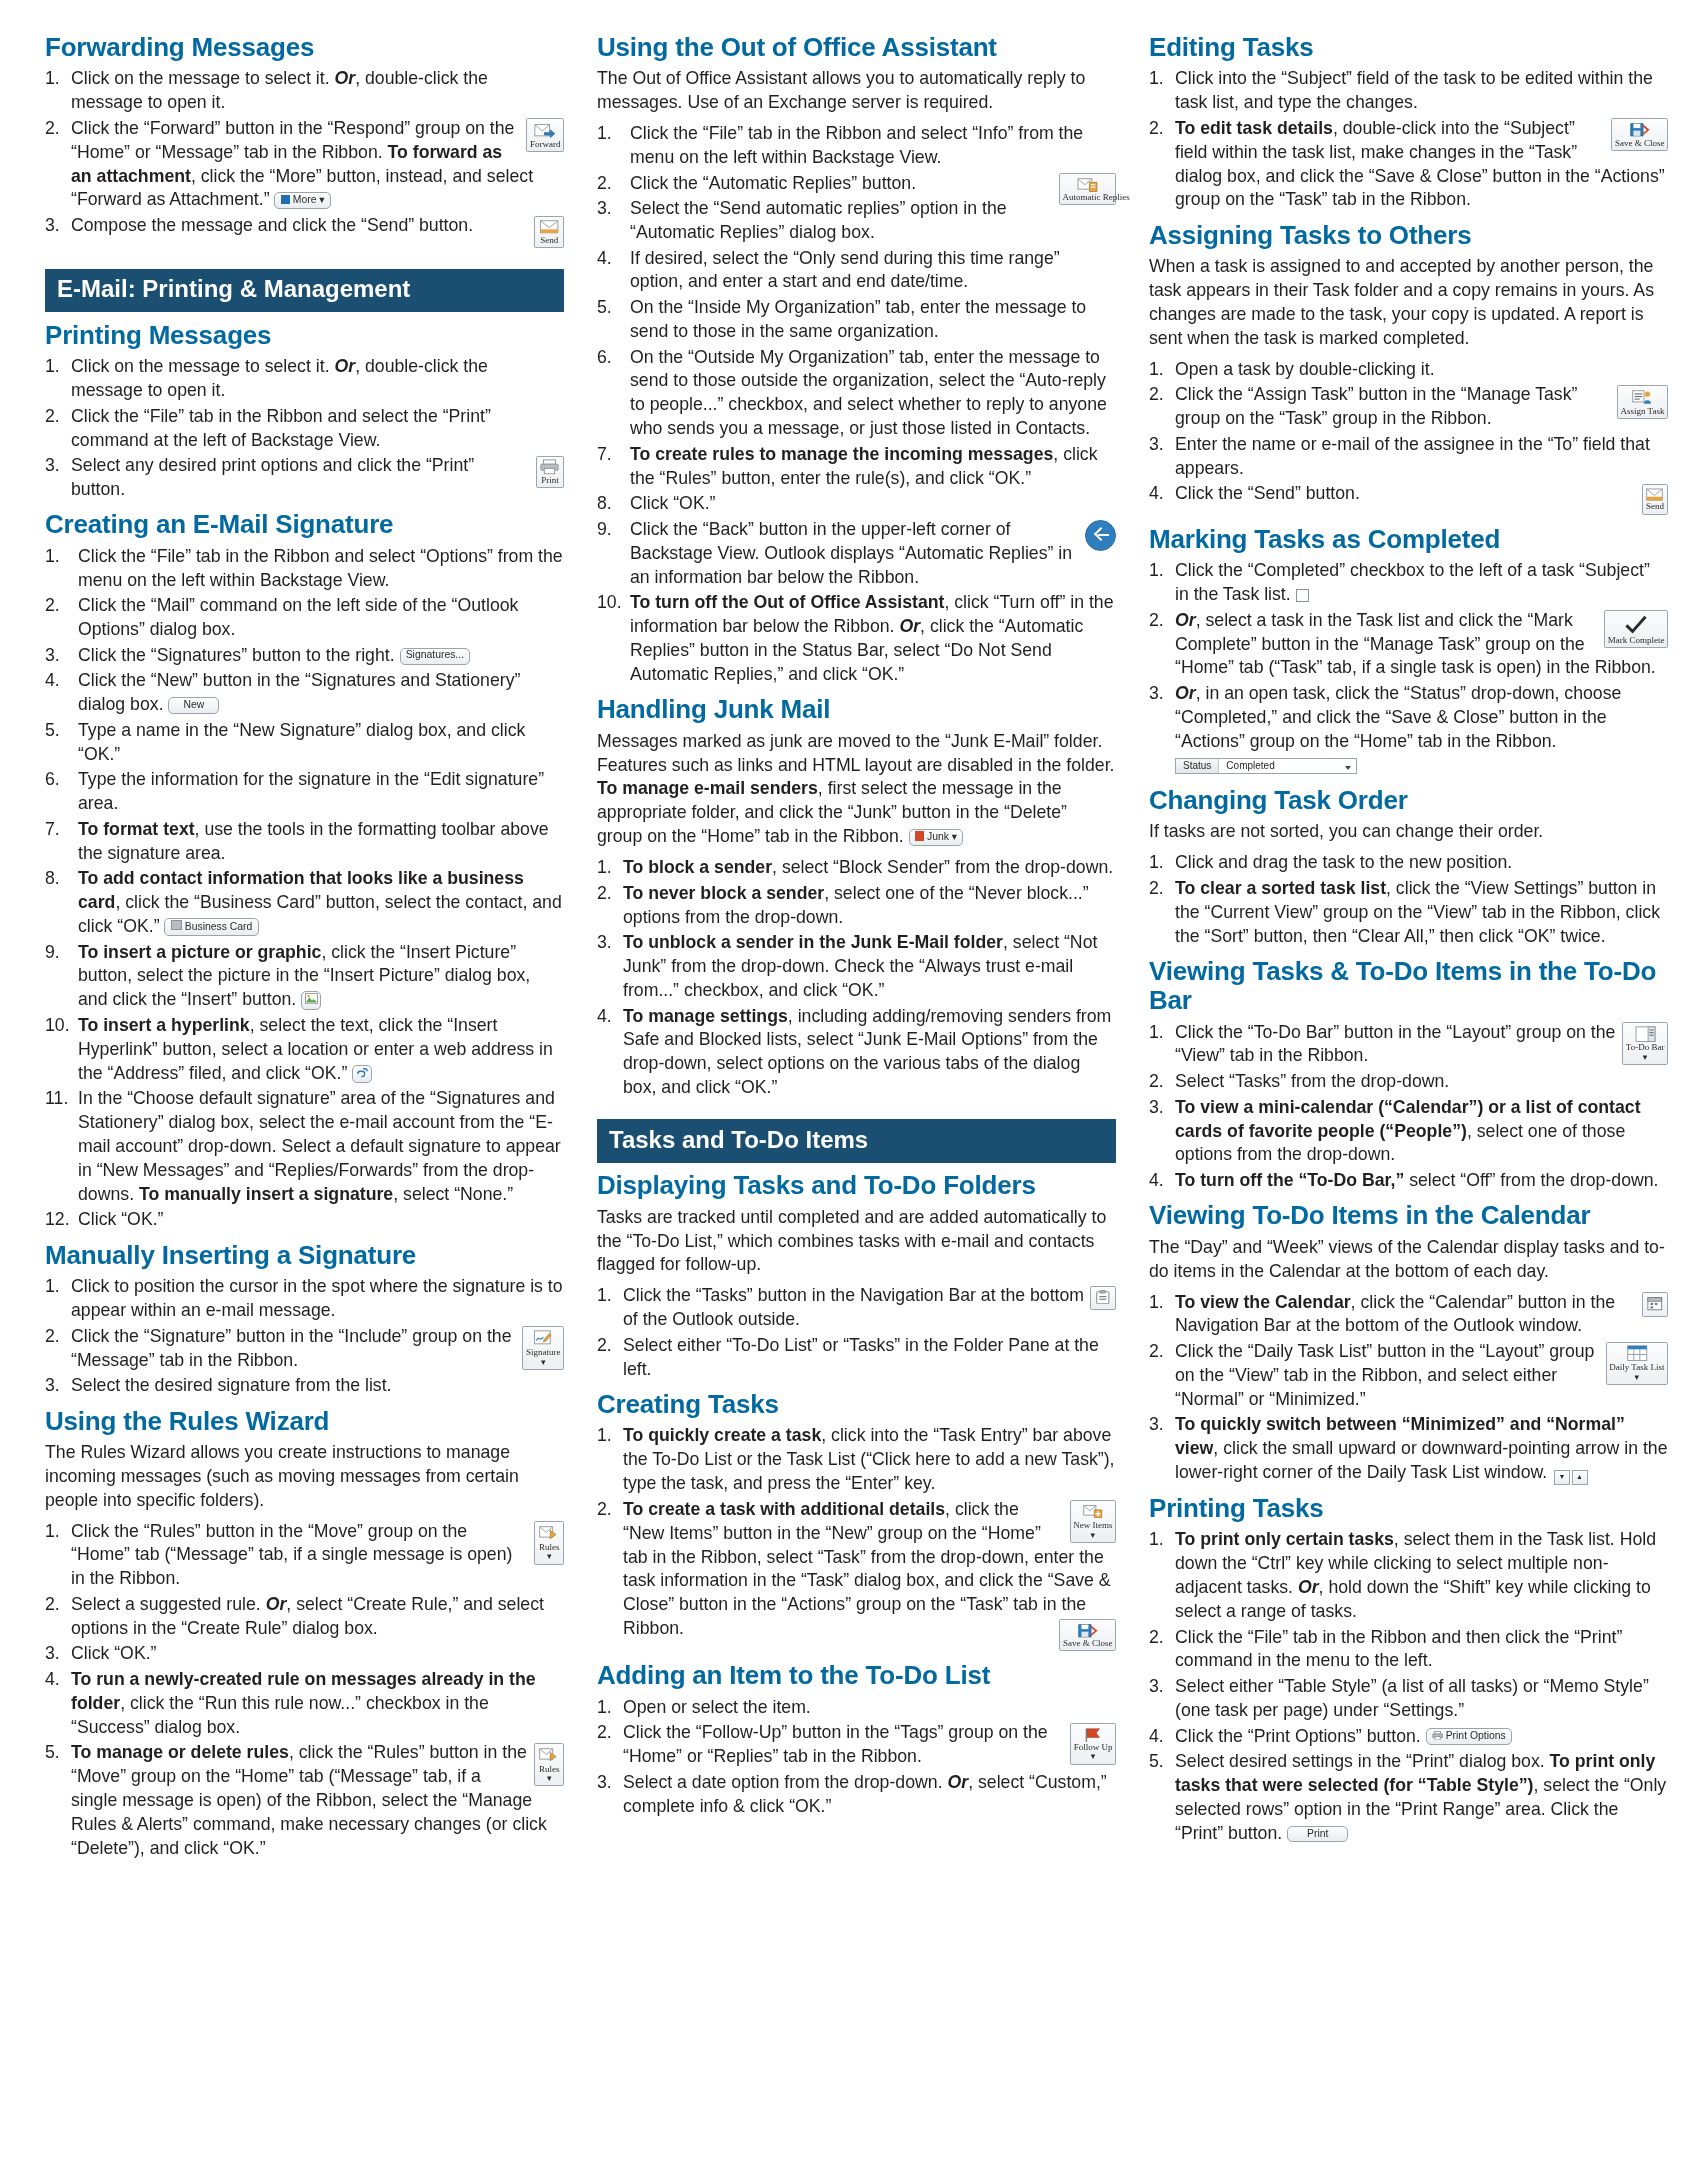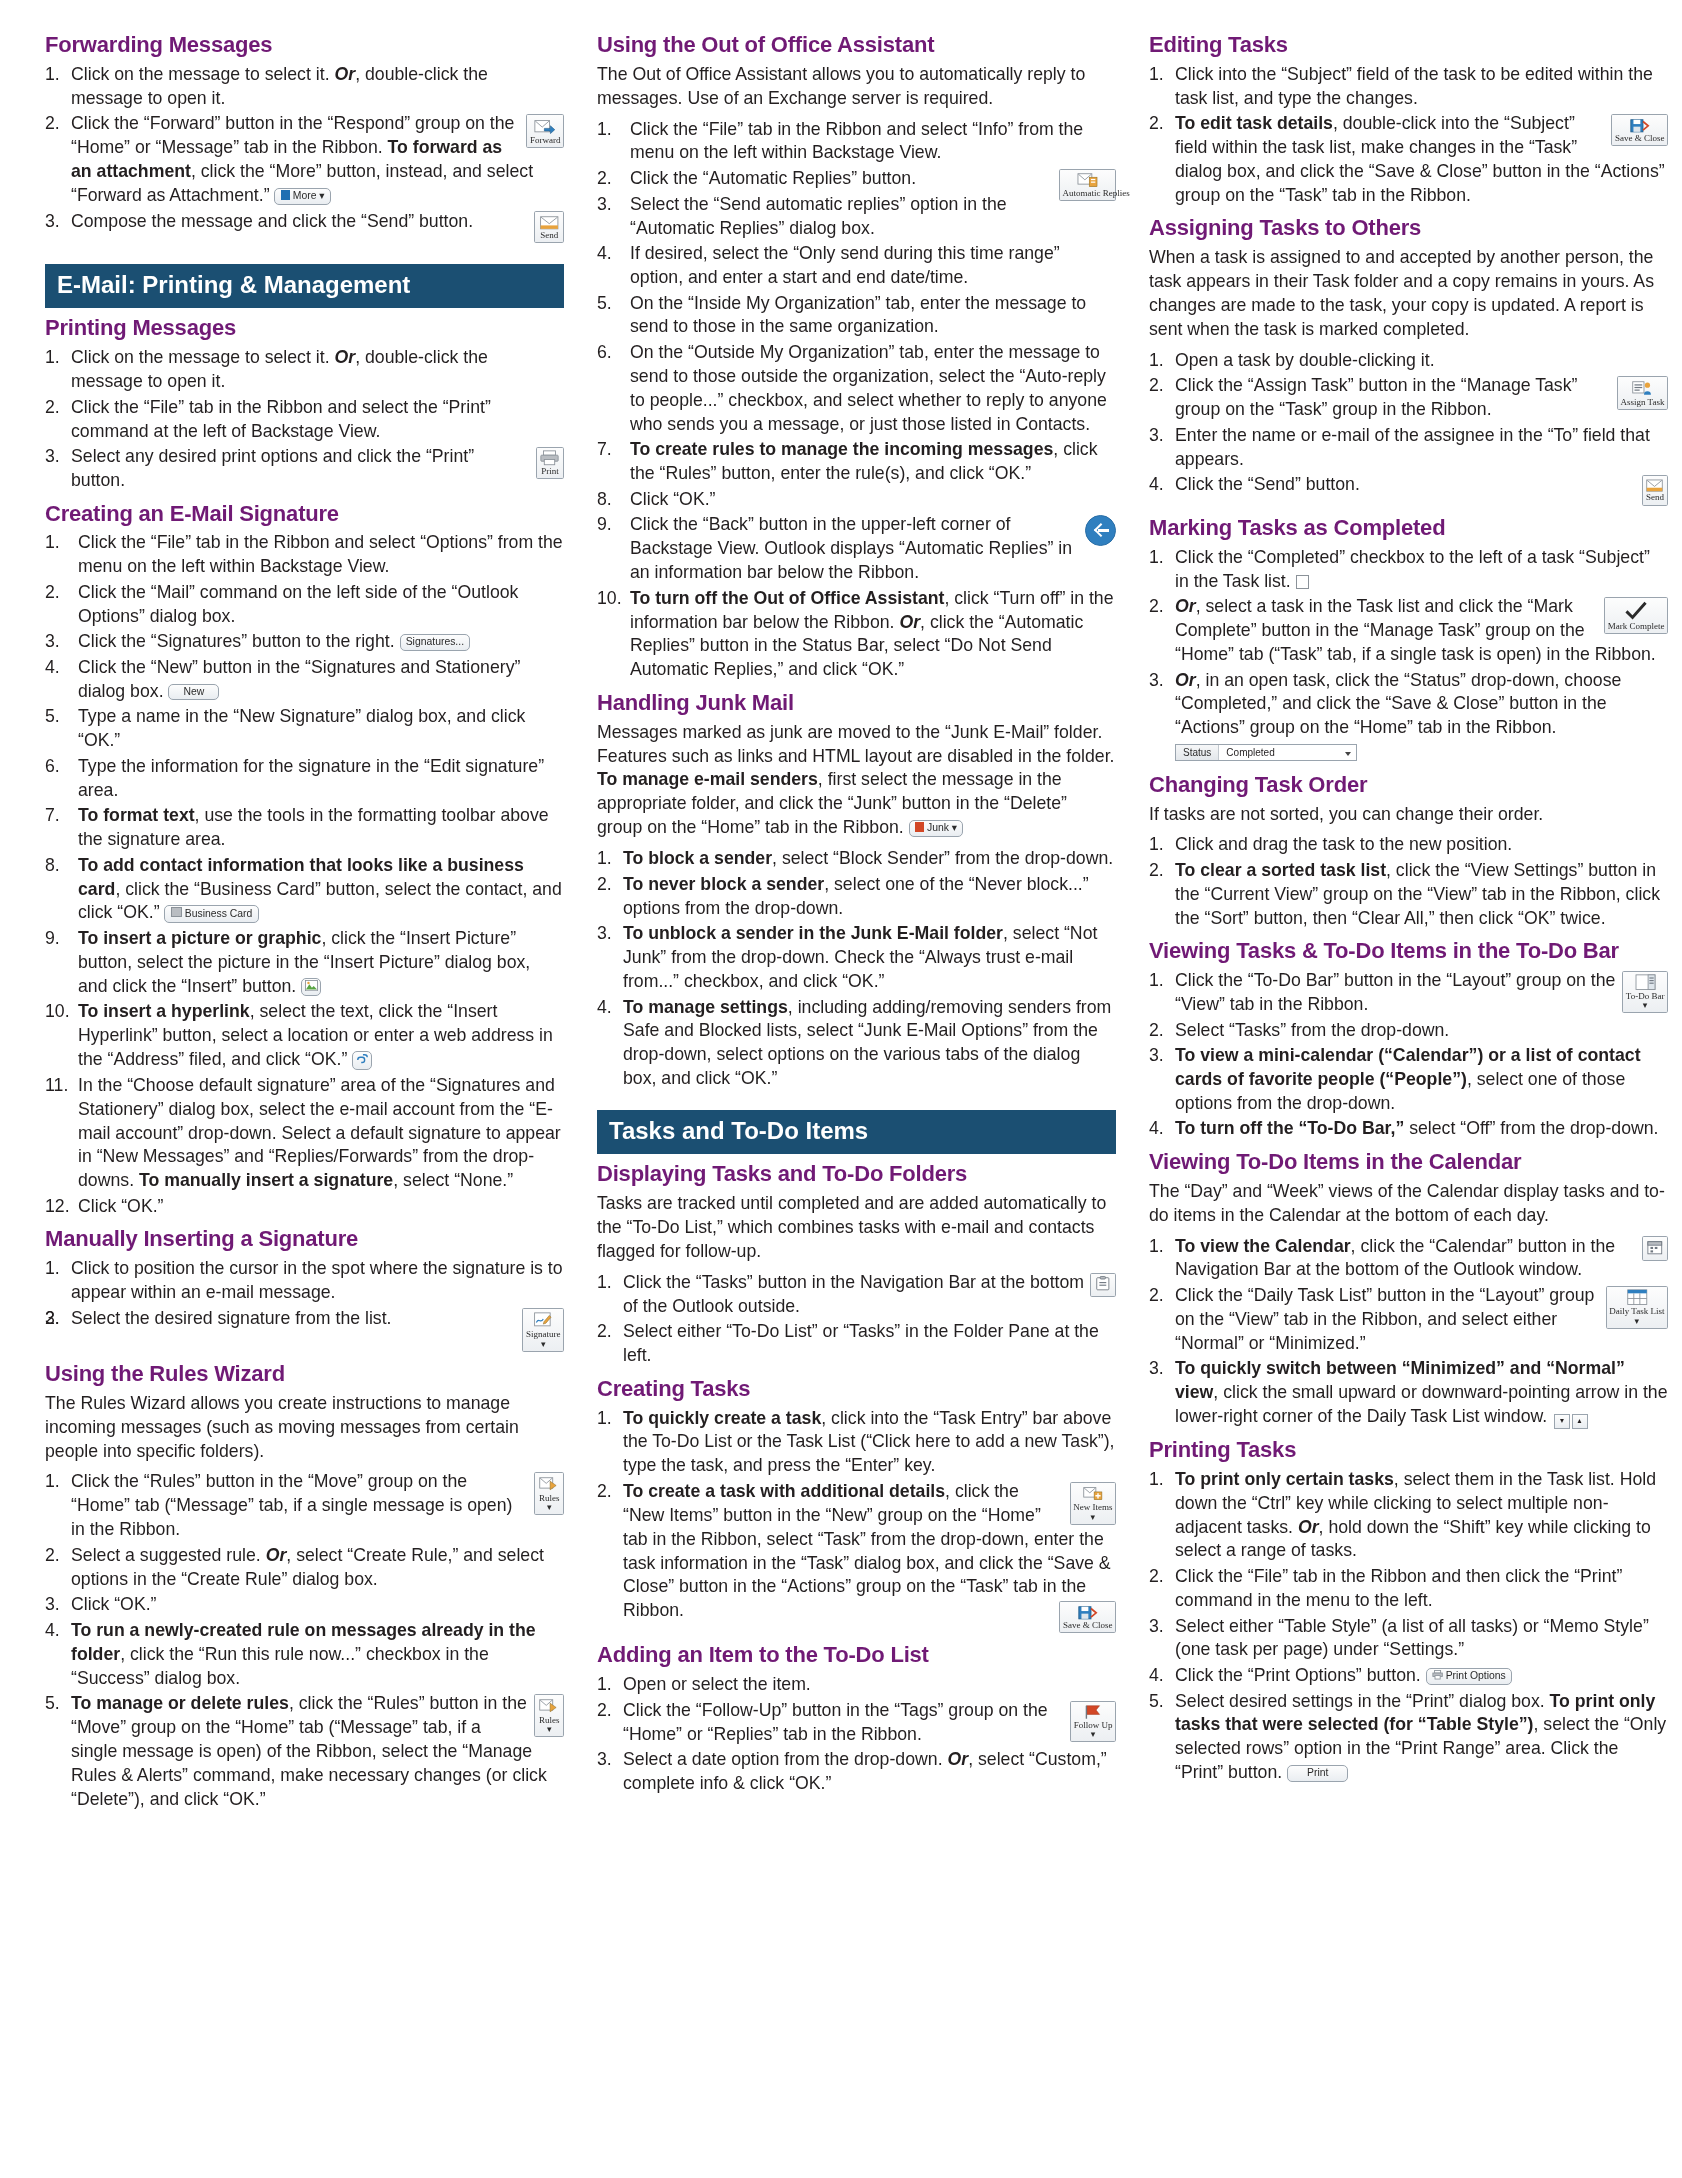--- a/index.html
+++ b/index.html
@@ -23,23 +23,23 @@
   .cols {
     display: flex;
     gap: 33px;
     align-items: flex-start;
   }
   .col {
     width: 519px;
     flex: 0 0 519px;
   }
   h2.sec {
-    font-size: 22px;
+    font-size: 26px;
     font-weight: bold;
-    color: #701a75;
+    color: #0369a1;
     margin: 0 0 5.2px 0;
     line-height: 1.12;
     letter-spacing: -0.2px;
   }
   h2.sec.tight { margin-top: 6px; }
   .banner {
     background: #1b4f72;
     color: #ffffff;
     font-size: 24px;
     font-weight: bold;
@@ -300,20 +300,21 @@
         <li>
           <span class="btn float-btn">
             <svg class="g" width="22.5" height="17.3" viewBox="0 0 26 20">
               <rect x="3" y="1" width="18" height="15" fill="#fff" stroke="#8b9299"></rect>
               <path d="M5 12 c3 -6 5 2 8 -4" fill="none" stroke="#2f7fbf" stroke-width="1.3"></path>
               <path d="M14 11 l6 -7 2 2 -6 7 -3 1 z" fill="#e8a33d" stroke="#8b6a22" stroke-width="0.6"></path>
             </svg>
             <span class="lbl">Signature</span>
             <span class="lbl">▾</span>
           </span>
+          <span>Click the “Signature” button in the “Include” group on the “Message” tab in the Ribbon.</span>
         </li>
         <li class="clearfix"><span>Select the desired signature from the list.</span></li>
       </ol>
 
       <h2 class="sec">Using the Rules Wizard</h2>
       <p class="body">The Rules Wizard allows you create instructions to manage incoming messages (such as moving messages from certain people into specific folders).</p>
       <ol class="steps">
         <li>
           <span class="btn float-btn">
             <svg class="g" width="22.5" height="17.3" viewBox="0 0 26 20">

